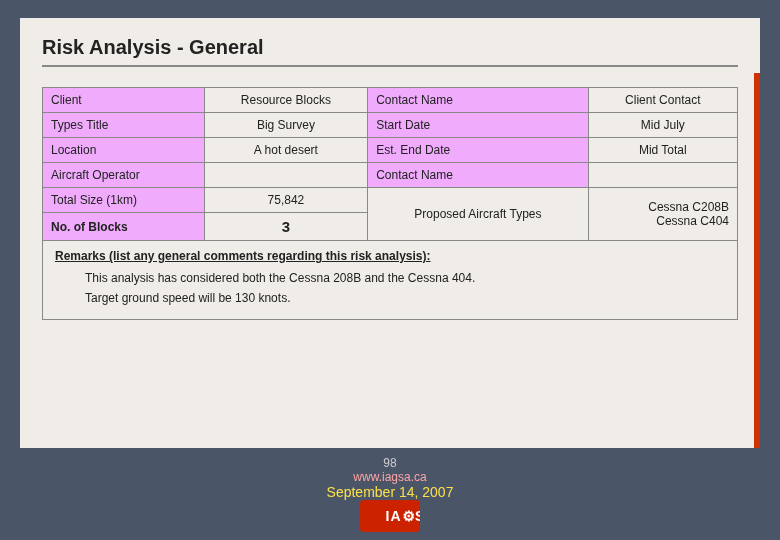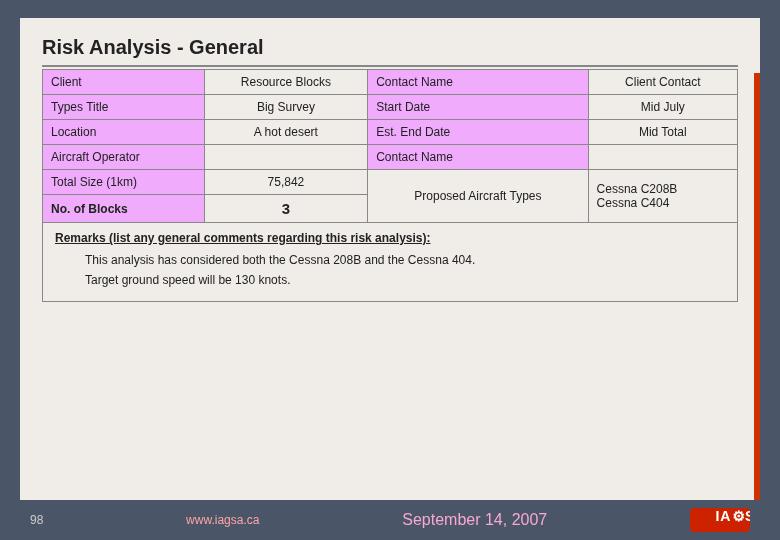--- a/index.html
+++ b/index.html
@@ -20,21 +20,21 @@
       margin: 18px auto 0 auto;
       padding: 18px 22px 16px 22px;
       flex: 1;
       position: relative;
     }
 
     .page-title {
       font-size: 20px;
       font-weight: bold;
       color: #222;
-      margin-bottom: 2px;
+      margin-bottom: 20px;
       border-bottom: 2px solid #888;
       padding-bottom: 6px;
     }
 
     table {
       width: 100%;
       border-collapse: collapse;
       font-size: 12px;
     }
 
@@ -76,49 +76,50 @@
       margin-bottom: 6px;
       margin-left: 30px;
     }
 
     .footer {
       display: flex;
       align-items: center;
       justify-content: space-between;
       padding: 8px 30px;
       background: #4a5568;
+      flex-direction: column;
     }
 
     .footer-page {
       color: #ccc;
       font-size: 12px;
     }
 
     .footer-url {
       color: #fca5a5;
       font-size: 12px;
     }
 
     .footer-date {
-      color: #f9a8d4;
-      font-size: 16px;
+      color: #fde047;
+      font-size: 14px;
     }
 
     .logo-container {
       display: flex;
       align-items: center;
     }
 
     .logo-box {
       width: 60px;
-      height: 24px;
+      height: 32px;
       background: #cc2200;
       border-radius: 4px;
       display: flex;
-      align-items: flex-start;
+      align-items: center;
       justify-content: center;
       position: relative;
       overflow: hidden;
       padding-left: 40px;
     }
 
     .logo-text {
       color: white;
       font-size: 14px;
       font-weight: bold;
@@ -179,21 +180,21 @@
         <td class="label-cell">Aircraft Operator</td>
         <td class="value-cell"></td>
         <td class="label-cell">Contact Name</td>
         <td class="value-cell"></td>
       </tr>
 
       <tr>
         <td class="label-cell">Total Size (1km)</td>
         <td class="value-cell">75,842</td>
         <td class="merged-cell" rowspan="2" style="text-align:center; vertical-align:middle;">Proposed Aircraft Types</td>
-        <td class="merged-cell" rowspan="2" style="text-align:left; vertical-align:middle; white-space:pre-line;">Cessna C208B
+        <td class="merged-cell" rowspan="2" style="text-align:right; vertical-align:middle; white-space:pre-line;">Cessna C208B
 Cessna C404</td>
       </tr>
 
       <tr class="no-blocks-row">
         <td class="label-cell" style="font-weight:bold;">No. of Blocks</td>
         <td class="value-cell" style="font-weight:bold; font-size:15px;">3</td>
       </tr>
     </tbody>
   </table>
 

